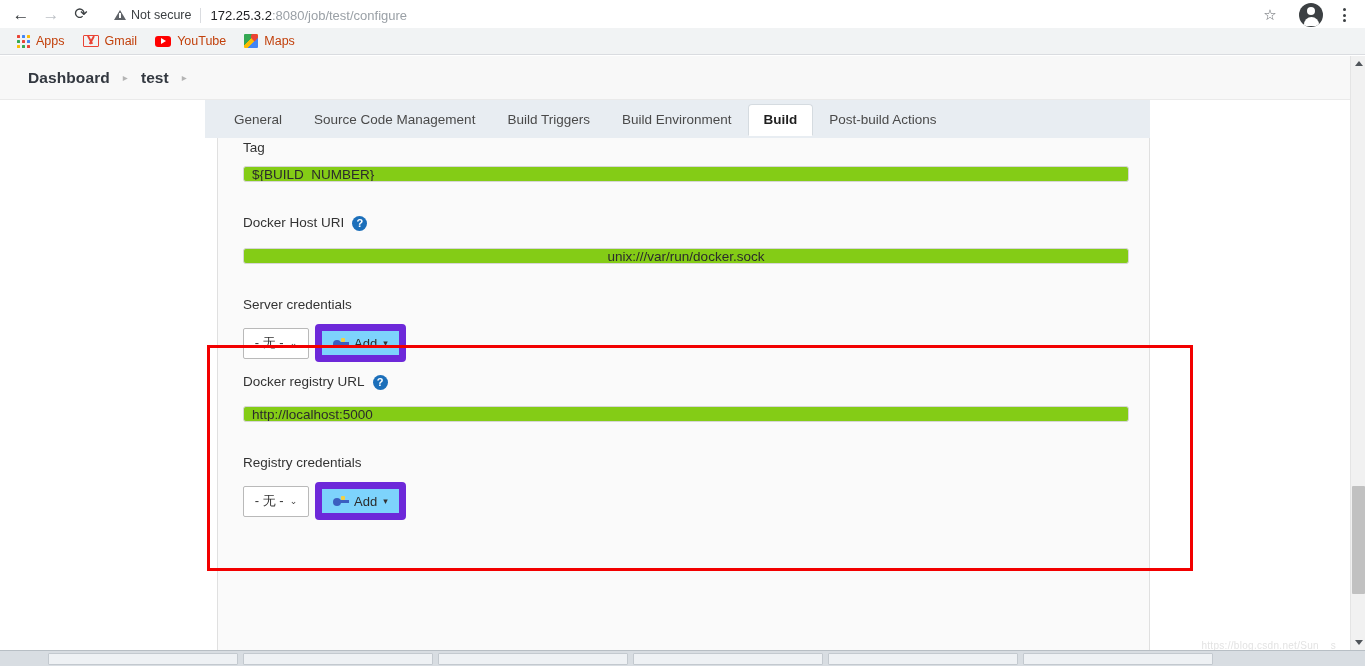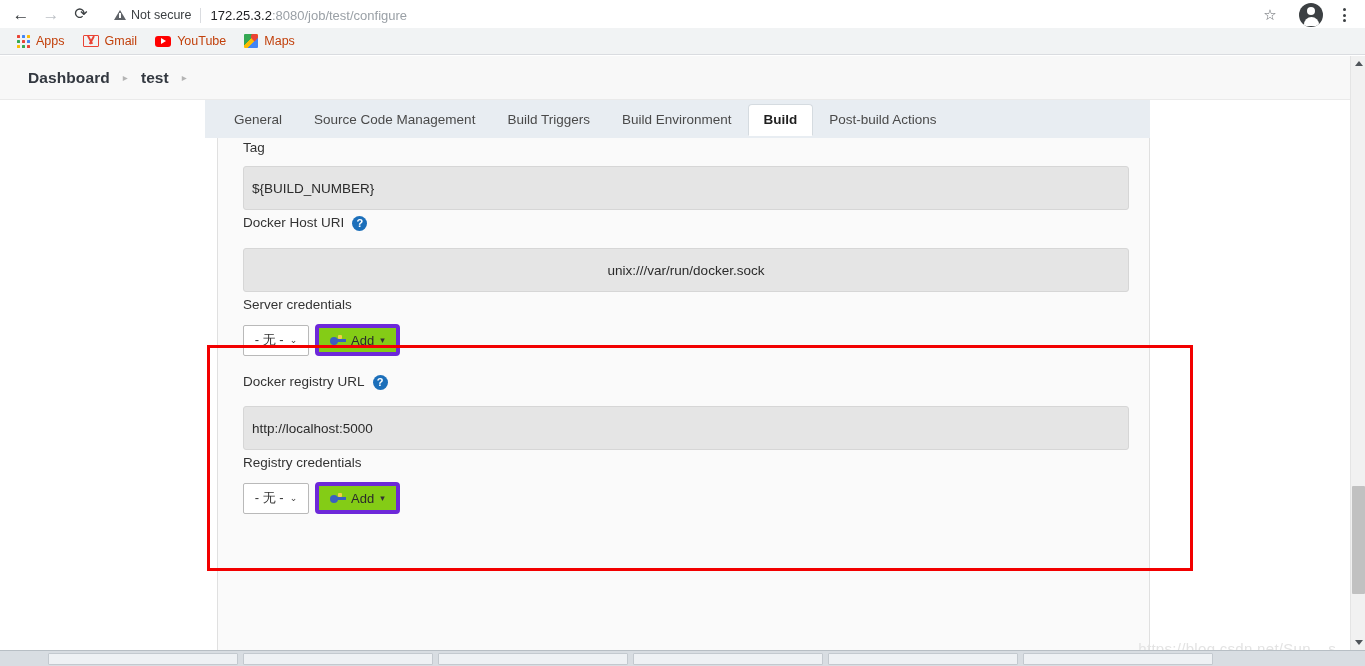--- a/index.html
+++ b/index.html
@@ -203,41 +203,41 @@
     display: flex; align-items: center; gap: 8px;
   }
   .help-icon {
     width: 15px; height: 15px; border-radius: 50%;
     background: #1c6fba; color: #ffffff;
     font-size: 11px; font-weight: 700;
     display: flex; align-items: center; justify-content: center;
     line-height: 1;
   }
   .text-input {
-    width: 886px; height: 44px;
+    width: 886px; height: 16px;
     border: 1px solid #d6d6d6; border-radius: 3px;
-    background: #e5e5e5;
+    background: #84cc16;
     font-size: 13.5px; color: #2b2b2b;
     padding: 0 8px;
     font-family: "Liberation Sans", sans-serif;
   }
 
   .cred-row { display: flex; align-items: center; gap: 6px; }
   .cred-select {
     width: 66px; height: 31px;
     border: 1px solid #b9b9b9; border-radius: 2px;
     background: #ffffff;
     font-size: 13px; color: #333;
     display: flex; align-items: center; justify-content: center; gap: 6px;
   }
   .sel-caret { font-size: 9px; color: #444; }
   .add-btn {
     height: 31px; padding: 12px 11px;
-    border: 4px solid #6d28d9; border-radius: 4px;
-    background: #84cc16;
+    border: 7px solid #6d28d9; border-radius: 4px;
+    background: #7dd3fc;
     display: flex; align-items: center; gap: 5px;
     font-size: 13px; color: #2b2b2b;
   }
   .key-icon { position: relative; width: 16px; height: 11px; }
   .key-icon .kcirc {
     position: absolute; left: 0; top: 2px;
     width: 8px; height: 8px; border-radius: 50%;
     background: #3b5fc0;
   }
   .key-icon .kbar {
@@ -251,21 +251,21 @@
   .btn-caret { font-size: 9px; color: #333; margin-left: 1px; }
 
   
   .annot {
     position: absolute; border: 3px solid #f20000; pointer-events: none;
   }
   .annot-main { left: 207px; top: 245px; width: 986px; height: 226px; }
 
   .watermark {
     position: absolute; right: 14px; top: 584px;
-    font-size: 15px; color: #e3e3e3; letter-spacing: .3px;
+    font-size: 10px; color: #e3e3e3; letter-spacing: .3px;
     white-space: nowrap;
     text-align: right;
   }
 
   
   .scrollbar {
     position: absolute; right: 0; top: 56px;
     width: 15px; height: 594px;
     background: #f1f1f1; border-left: 1px solid #e4e4e4;
   }

